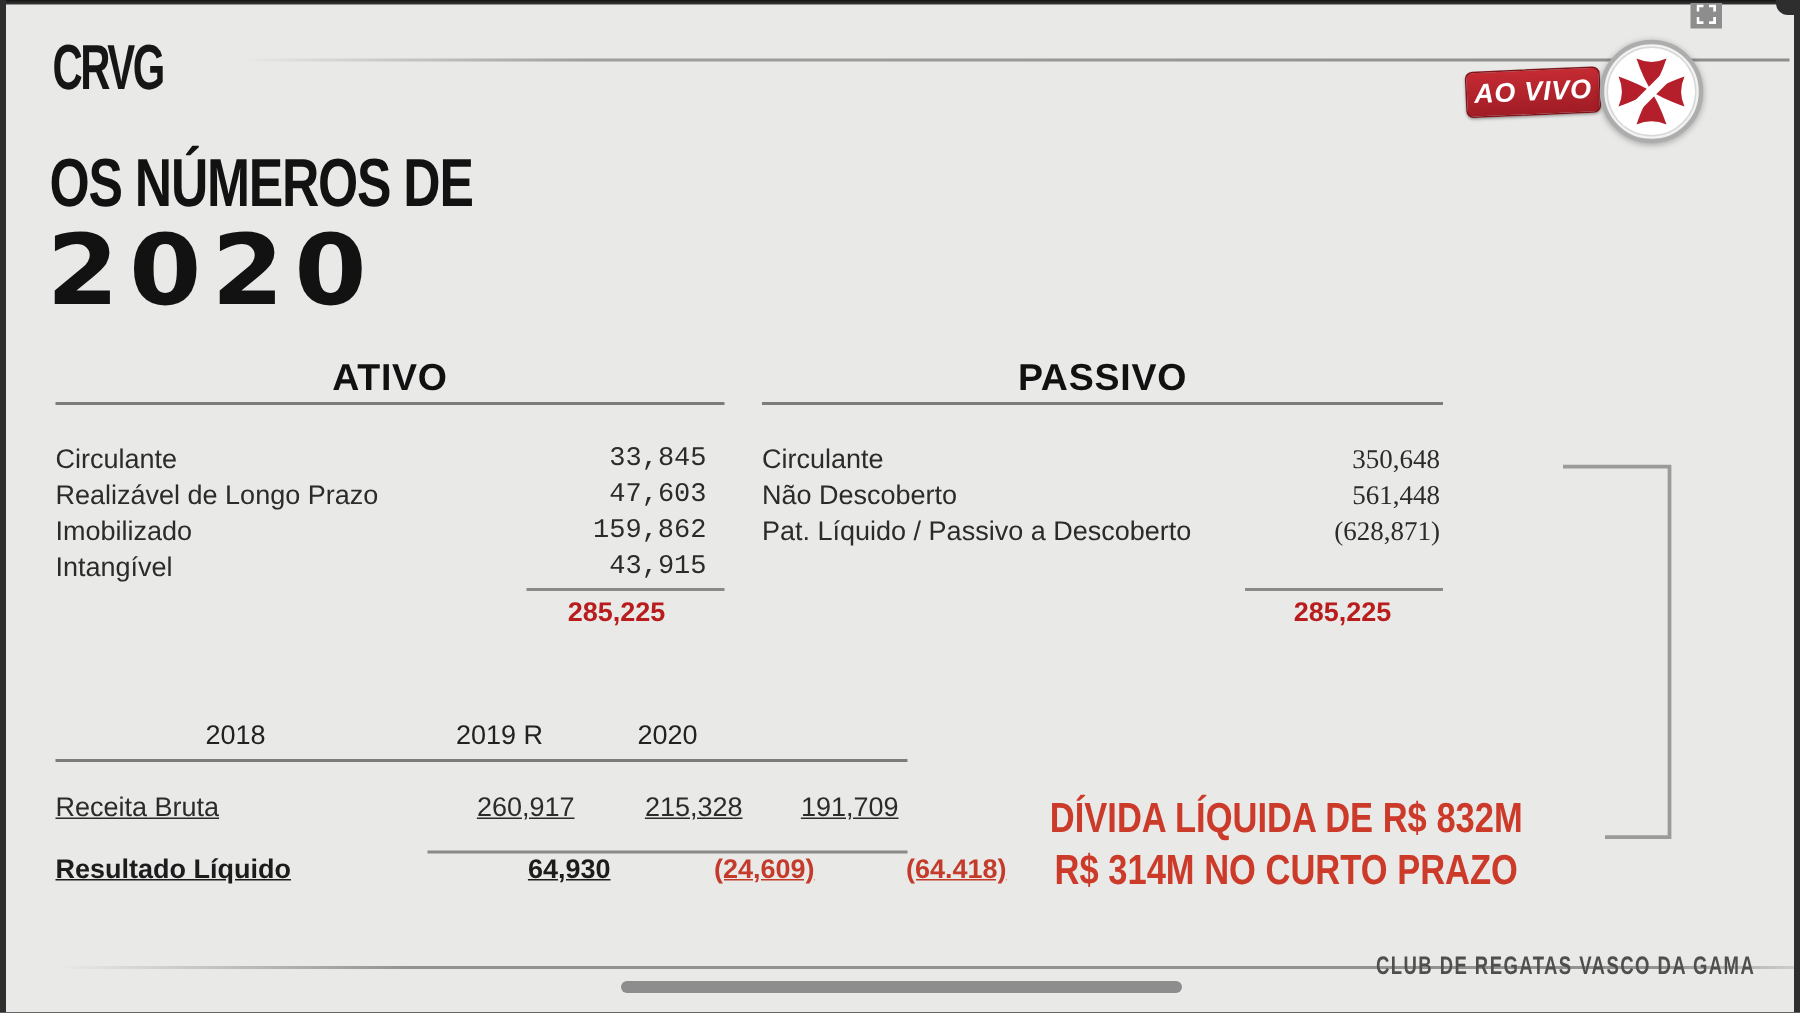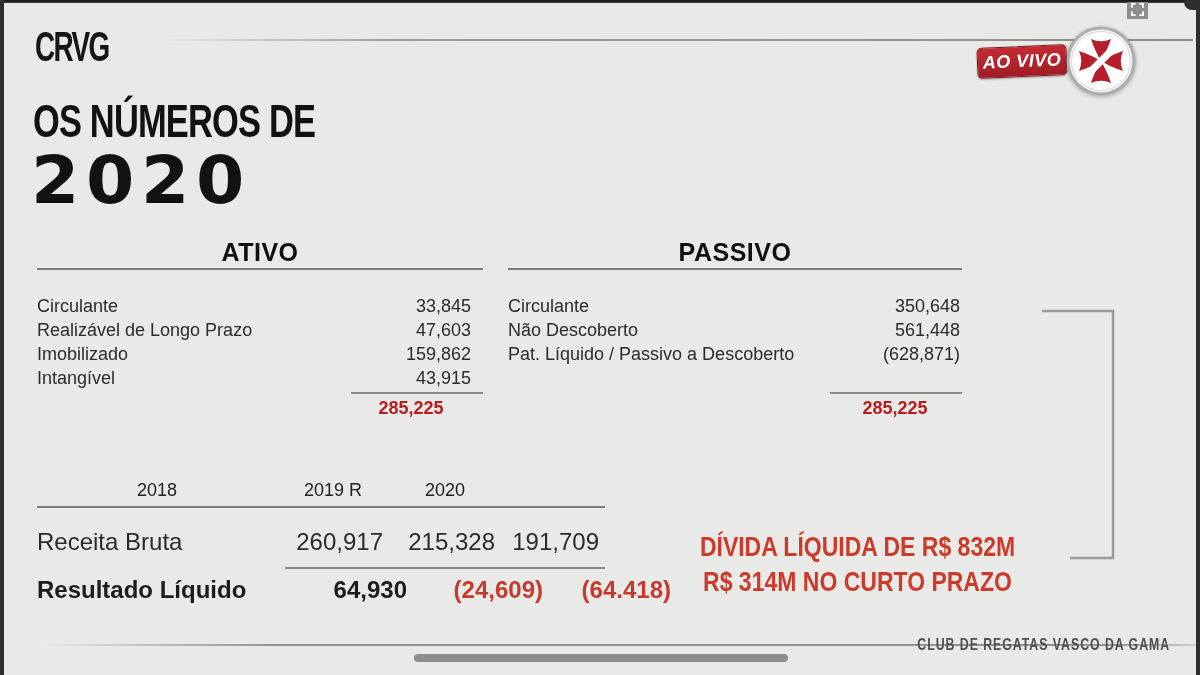--- a/index.html
+++ b/index.html
@@ -54,37 +54,37 @@
   
   .bs{position:absolute;top:238px;height:190px;}
   .bs-ativo{left:37px;width:446px;}
   .bs-passivo{left:508px;width:454px;}
   .bs-header{
     height:30px;border-bottom:2px solid #7c7c7c;
     text-align:center;font-size:25px;font-weight:700;color:#111;letter-spacing:.5px;
   }
   .bs-rows{margin-top:24px;}
   .bs-row{display:flex;justify-content:space-between;font-size:18px;line-height:24px;color:#2b2b2b;}
-  .bs-ativo .bs-row .val{padding-right:12px;}
-  .bs-passivo .bs-row .val{padding-right:2px;}
+  .bs-ativo .bs-row .val{padding-right:12px;font-family:Liberation Mono, monospace;}
+  .bs-passivo .bs-row .val{padding-right:2px;font-family:Liberation Serif, serif;}
   .bs-total{
     position:absolute;right:0;top:154px;width:132px;
     border-top:2px solid #8a8a8a;padding-top:4px;
     text-align:center;font-size:18px;font-weight:700;color:#b91c1c;
   }
   .bs-ativo .bs-total{padding-right:12px;width:120px;}
   .bs-passivo .bs-total{padding-right:2px;width:130px;}
   
   .dre{position:absolute;left:37px;top:462px;width:568px;}
   .dre-grid{display:grid;grid-template-columns:240px 112px 112px 104px;}
   .dre-head{border-bottom:2px solid #7c7c7c;height:44px;align-items:end;}
   .dre-title{font-size:27px;font-weight:700;color:#111;text-align:center;padding-bottom:2px;}
   .dre-year{font-size:18px;color:#222;text-align:center;padding-bottom:5px;}
   .dre-row{margin-top:0;}
-  .dre-row .cell{font-size:24px;color:#2b2b2b;}
+  .dre-row .cell{font-size:18px;color:#2b2b2b;text-decoration:underline;}
   .dre-row .num{text-align:right;padding-right:6px;}
   .row-receita{padding-top:20px;}
   .row-result{margin-top:20px;gap:24px;}
   .row-result .cell{font-weight:700;color:#1c1c1c;}
   .row-result .neg{color:#c43b2c;}
   .result-line{position:absolute;left:248px;top:105px;width:320px;height:2px;background:#8a8a8a;}
   
   .annotation{
     position:absolute;left:645px;top:529px;width:425px;text-align:center;
     color:#cc3a2a;font-weight:800;font-size:25px;line-height:31px;letter-spacing:0;

